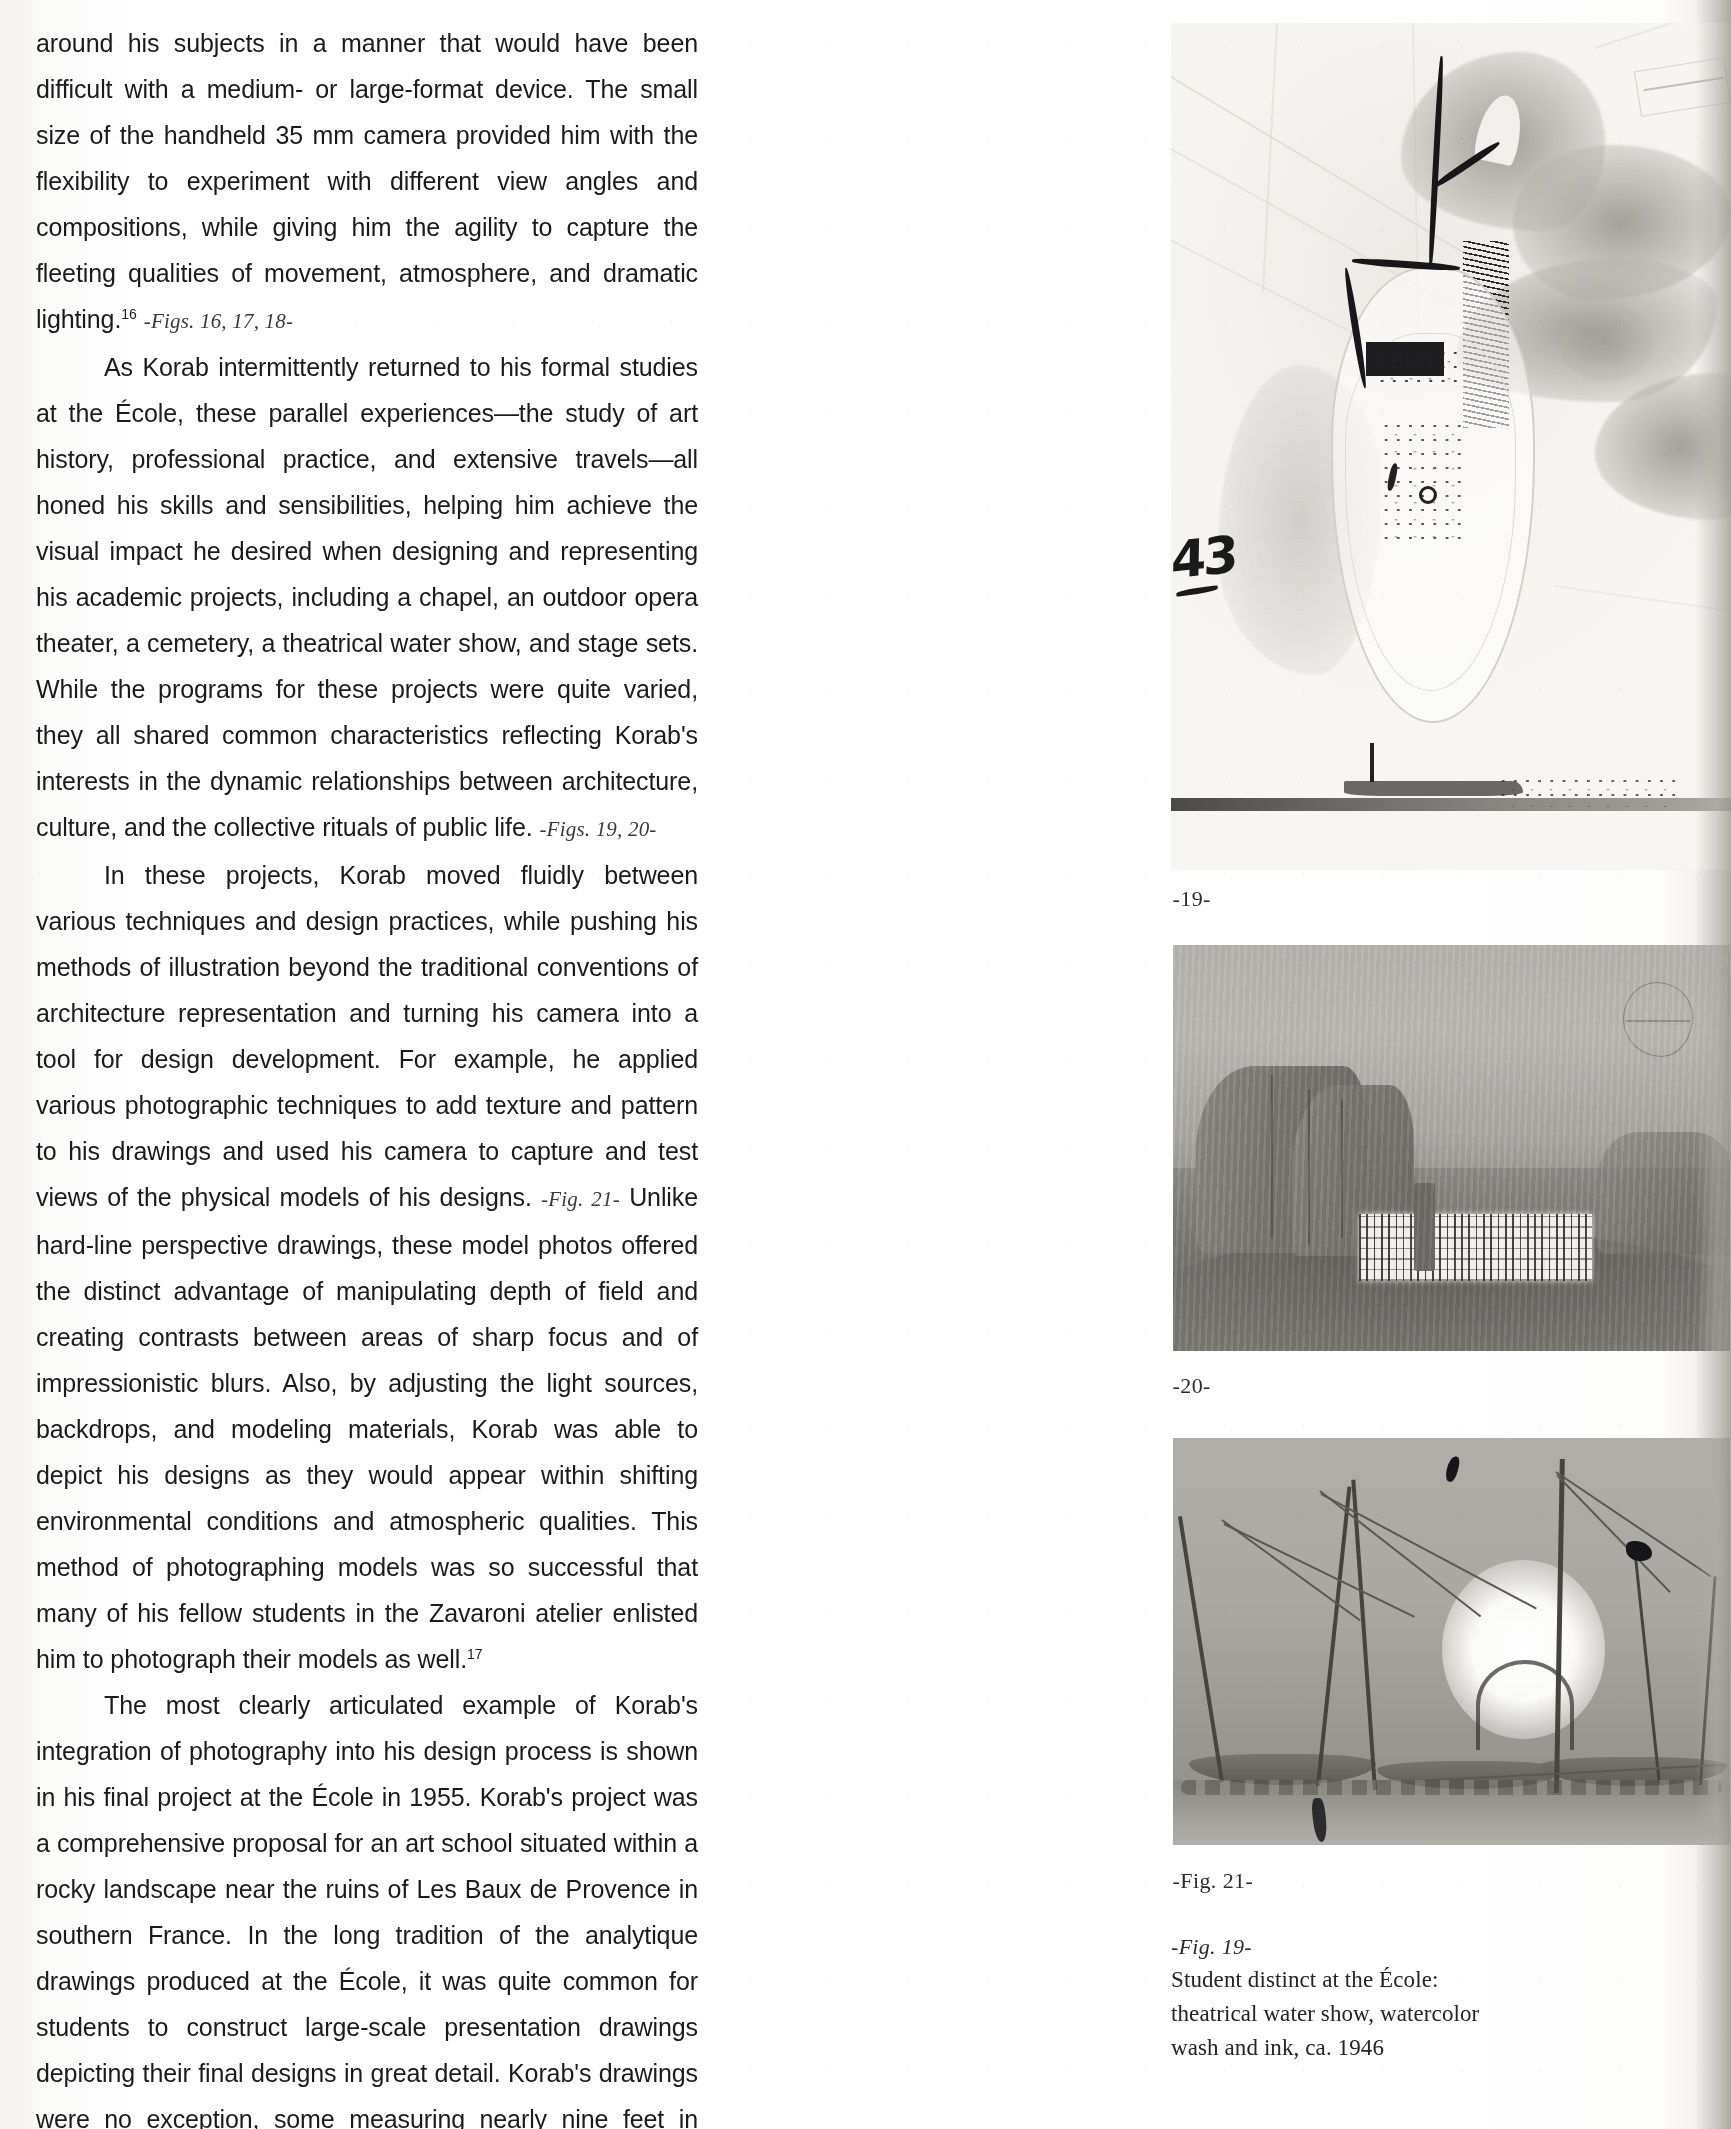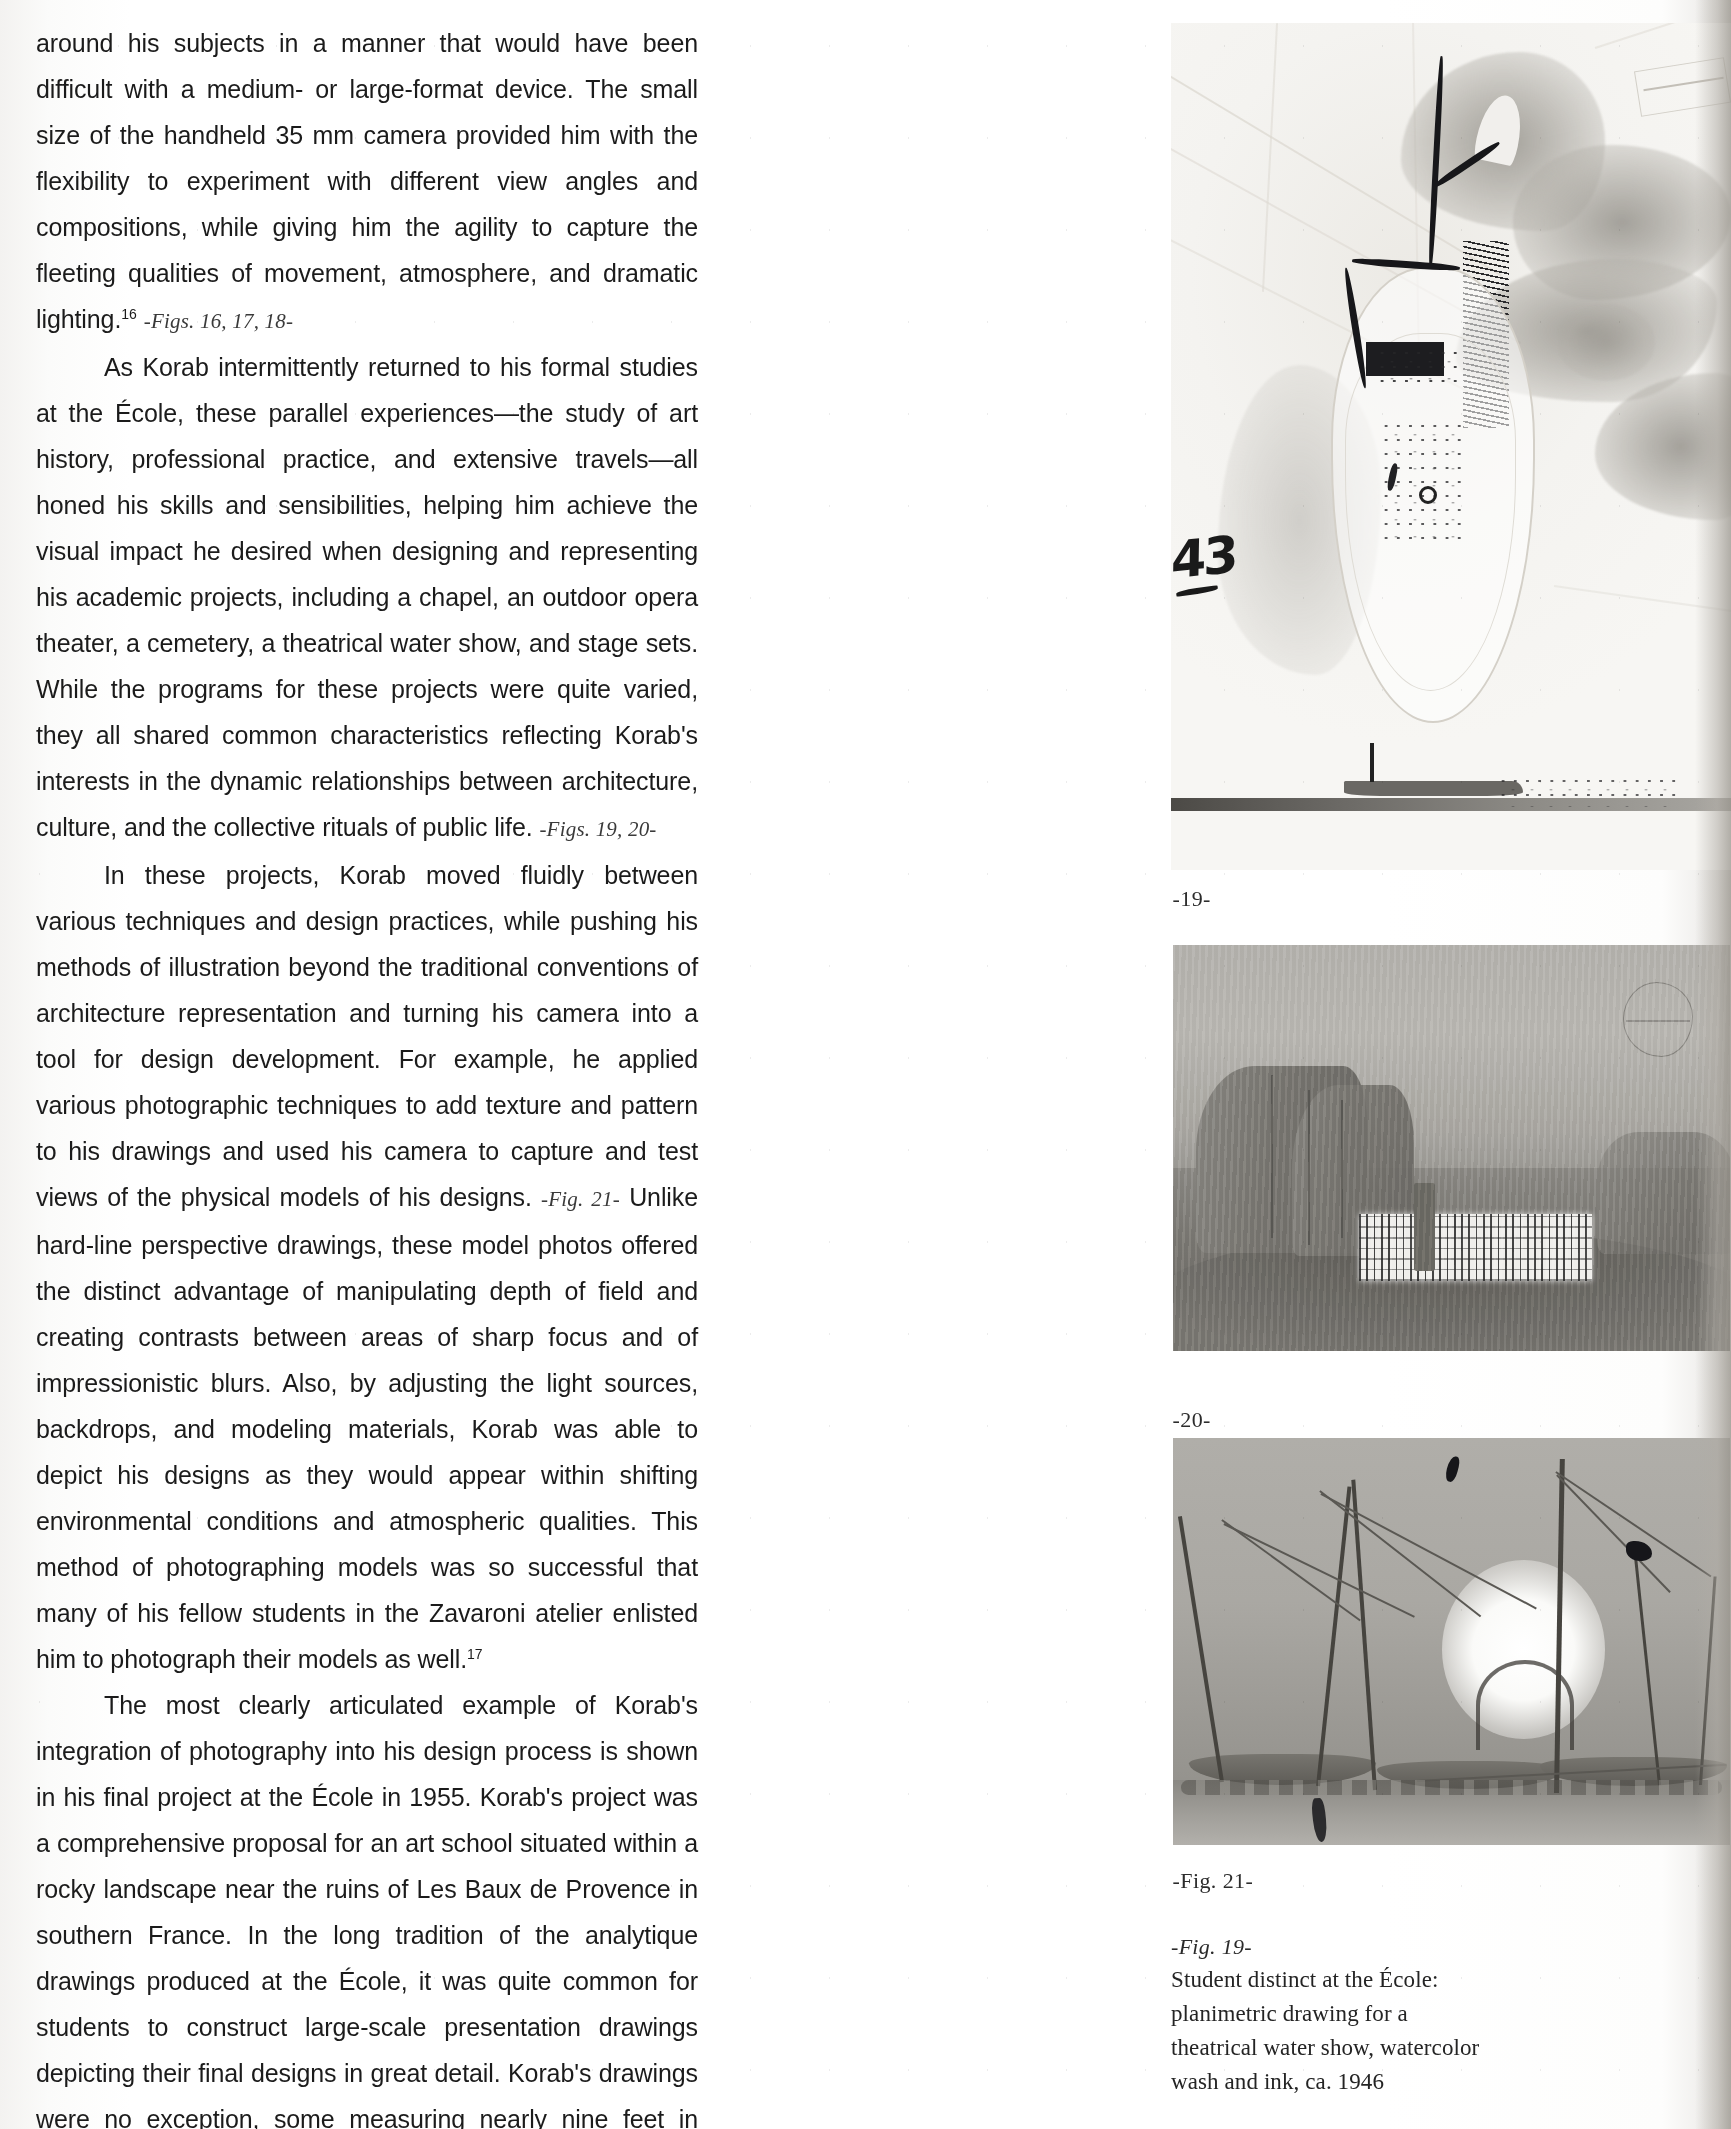--- a/index.html
+++ b/index.html
@@ -322,21 +322,21 @@
 
       <div class="mast" style="left:98px;top:130px;width:2.4px;height:163px;"></div>
       <div class="mast" style="left:135px;top:145px;width:2.4px;height:155px;"></div>
       <div class="mast" style="left:168px;top:155px;width:2.4px;height:138px;"></div>
 
       <div style="position:absolute;left:450px;top:37px;width:70px;height:75px;border:1.6px solid rgba(80,78,74,.45);border-radius:48% 52% 45% 55% / 50% 46% 54% 50%;"></div>
       <div style="position:absolute;left:453px;top:75px;width:64px;height:1.6px;background:rgba(80,78,74,.35);"></div>
 
       <div class="vstreak"></div>
     </div>
-    <div class="fignum" style="position:absolute;left:0px;top:1399px;">-20-</div>
+    <div class="fignum" style="position:absolute;left:0px;top:1365px;">-20-</div>
 
     <div id="fig21">
       <div class="haze"></div>
       <div class="sun" style="left:269px;top:122px;width:163px;height:179px;"></div>
 
       <div class="water"></div>
 
       <div class="hull" style="left:16.3px;top:316px;width:187px;height:31px;"></div>
       <div class="hull" style="left:204px;top:323px;width:187px;height:28px;"></div>
       <div class="hull" style="left:367px;top:319px;width:187px;height:29px;"></div>
@@ -364,21 +364,20 @@
 
       <div style="position:absolute;left:8.1px;top:342px;width:541px;height:14.7px;background:repeating-linear-gradient(90deg,#54524d 0 14.7px,#8b8983 14.7px 24.4px);opacity:.55;border-radius:7.3px;"></div>
     </div>
     <div class="fignum" style="position:absolute;left:0px;top:1860px;">-Fig. 21-</div>
 
   </div>
 
   <div id="caption">
     <div class="cap-head">-Fig. 19-</div>
     <div class="cap-line">Student distinct at the École:</div>
-    <div class="cap-line">planimetric drawing for a</div>
     <div class="cap-line">theatrical water show, watercolor</div>
     <div class="cap-line">wash and ink, ca. 1946</div>
   </div>
 
   <div id="gutter"></div>
   <div id="speck"></div>
 </div>
 
 
 </body></html>

